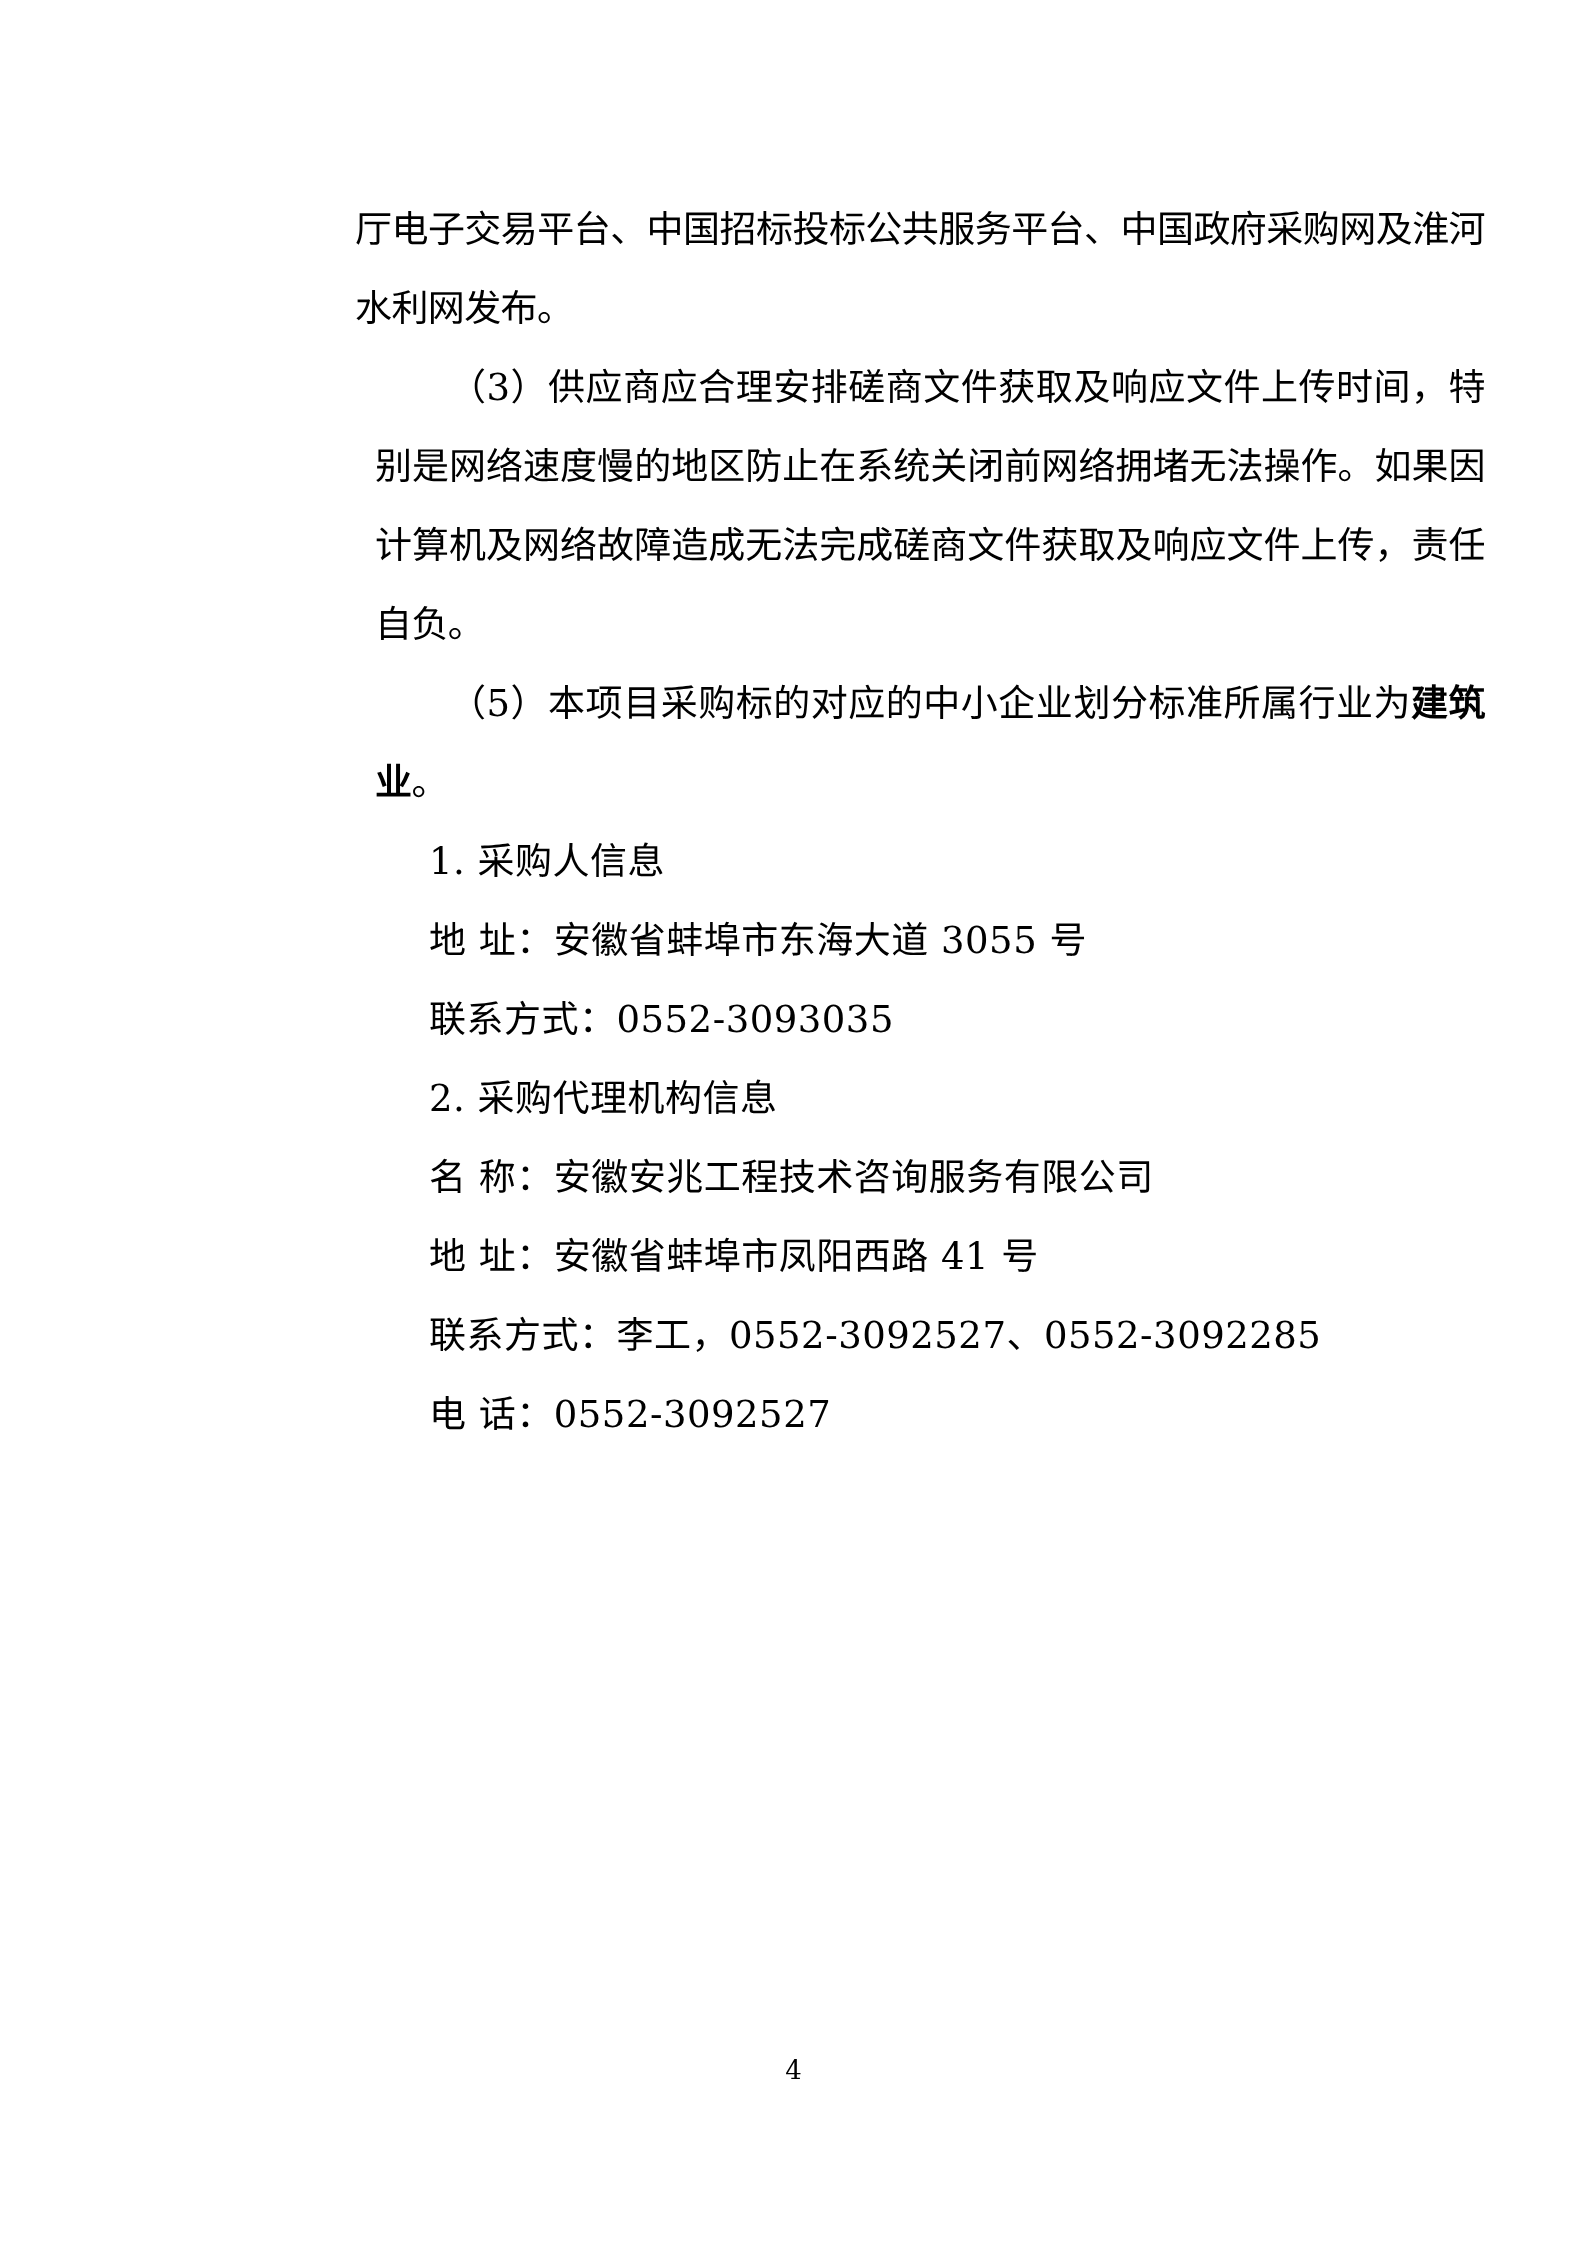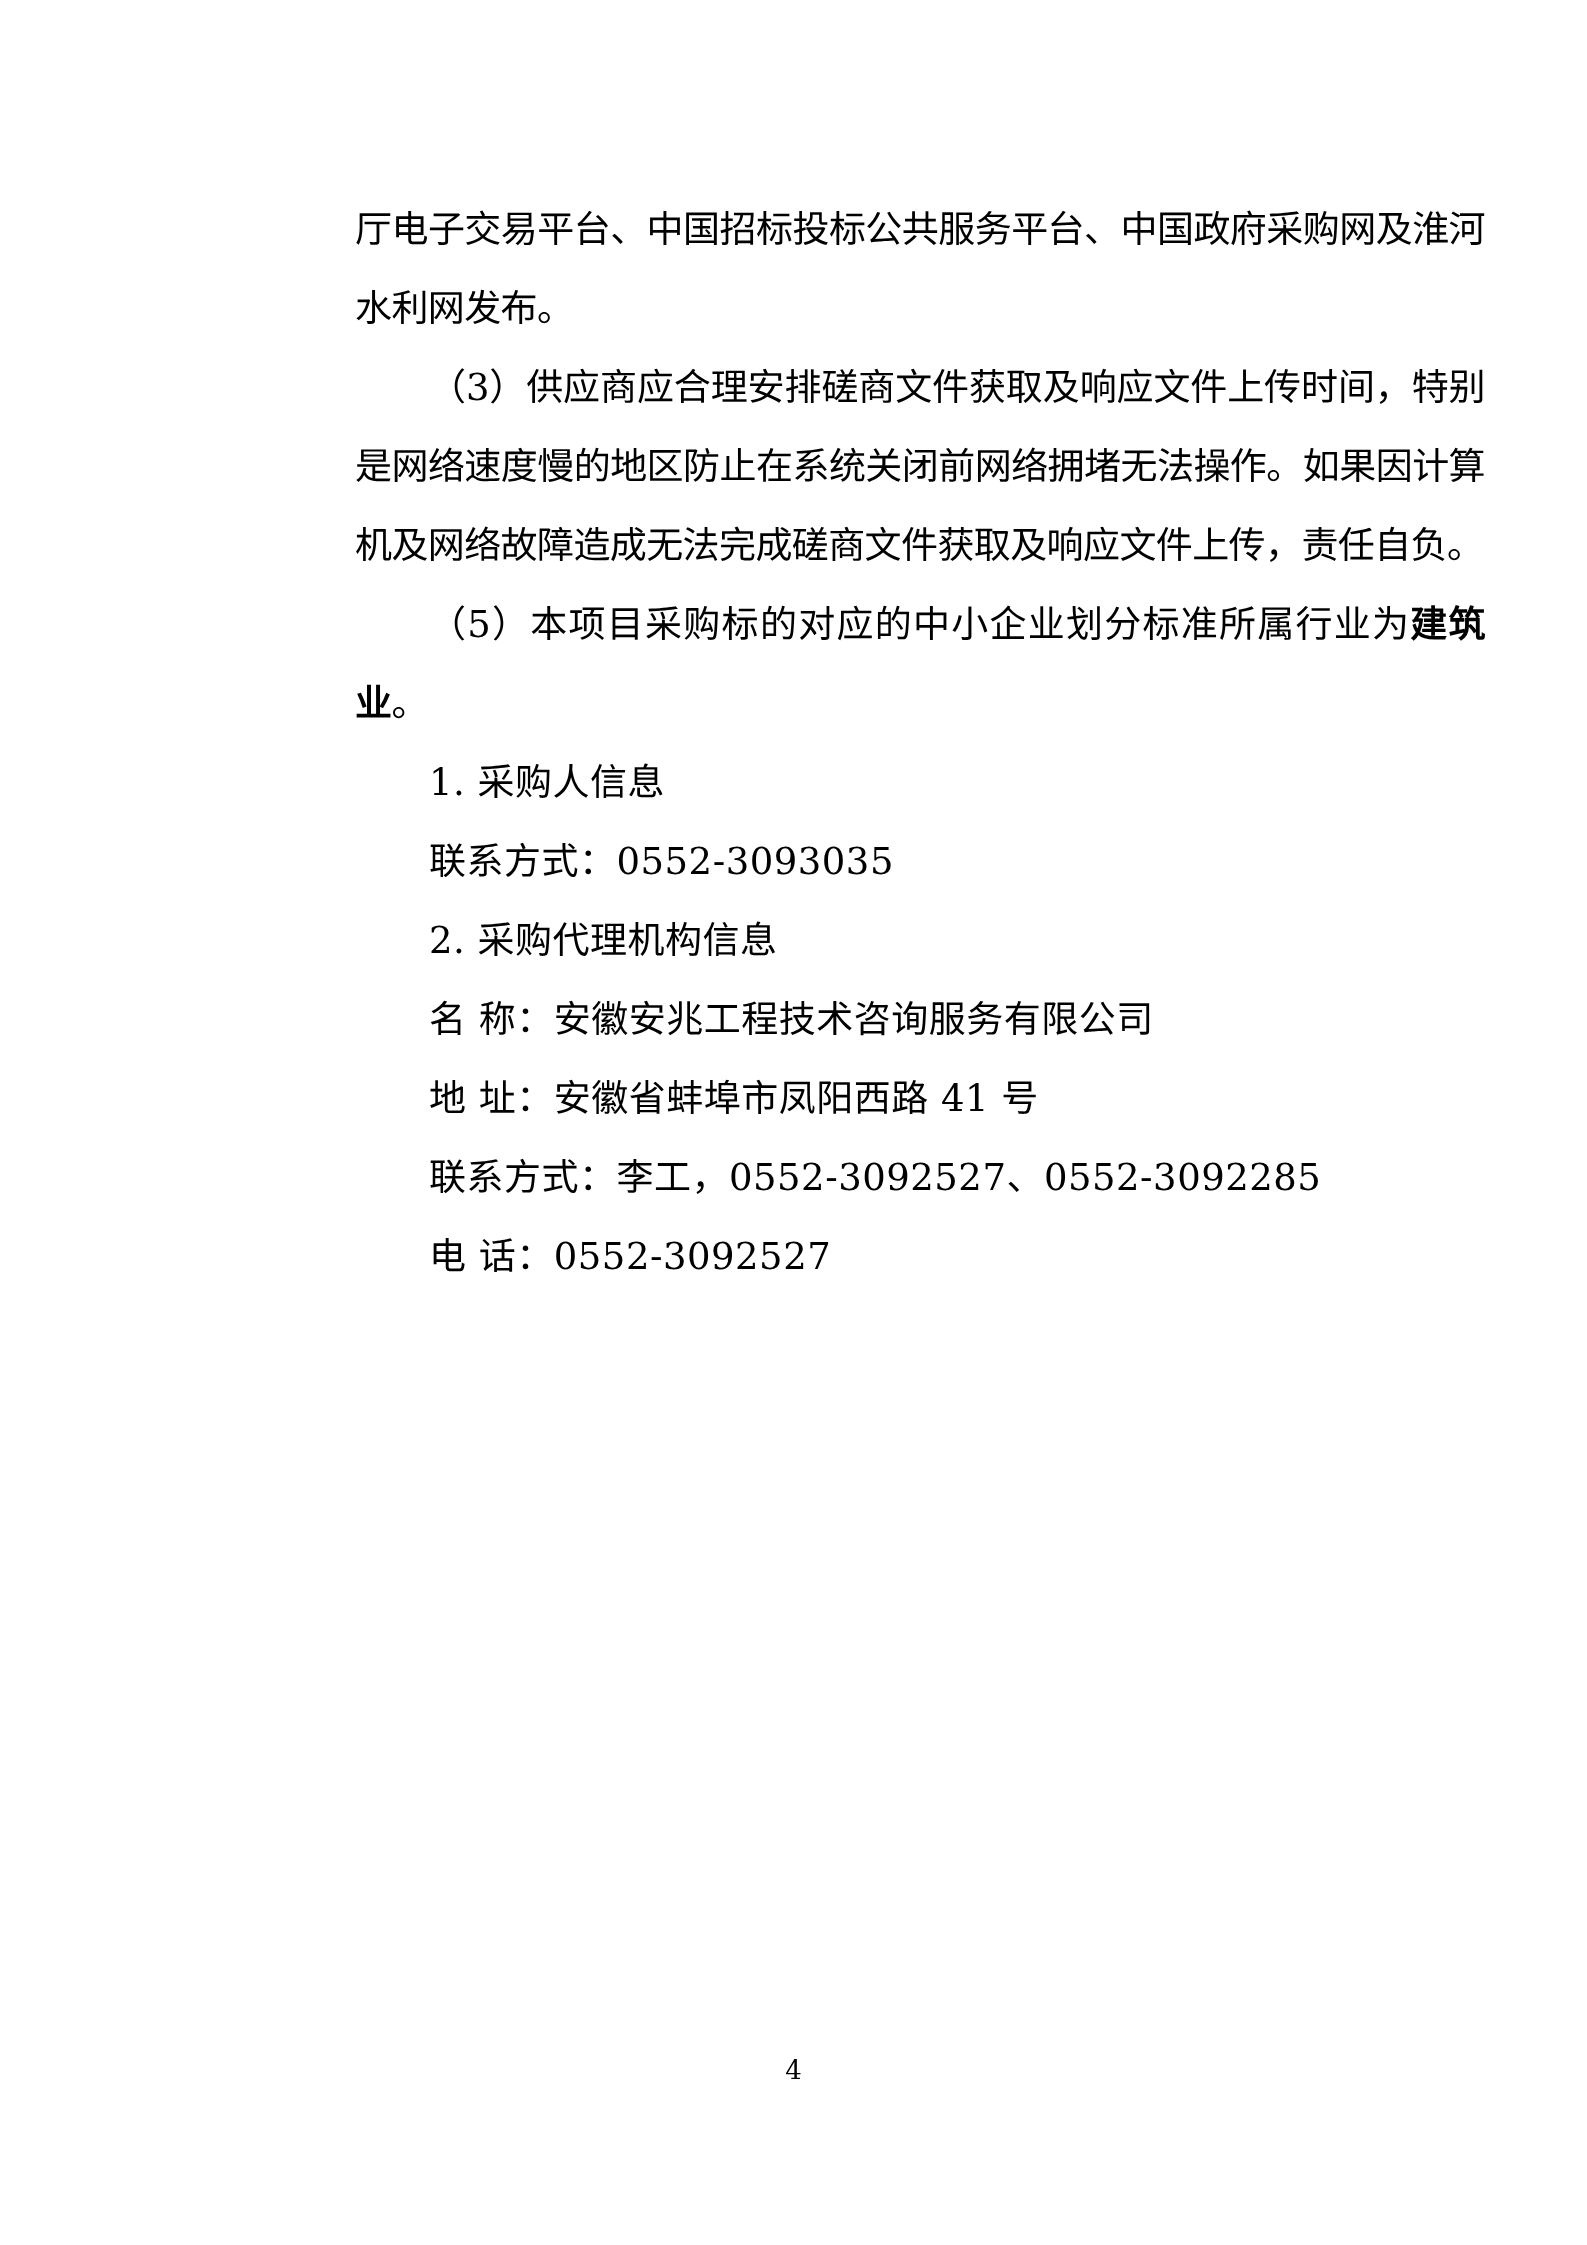--- a/index.html
+++ b/index.html
@@ -26,20 +26,21 @@
   .para {
     font-size: 37px;
     line-height: 79px;
     letter-spacing: 0.5px;
     text-align: justify;
     text-justify: inter-ideograph;
     margin: 0;
   }
   .indent {
     text-indent: 74px;
+    margin-left: 20px;
   }
   .tight {
     letter-spacing: -0.6px;
   }
   .heading {
     font-size: 37px;
     line-height: 79px;
     font-weight: bold;
     margin: 0;
     letter-spacing: 0.5px;
@@ -75,20 +76,21 @@
 
     <p class="para indent tight">（3）供应商应合理安排磋商文件获取及响应文件上传时间，特别是网络速度慢的地区防止在系统关闭前网络拥堵无法操作。如果因计算机及网络故障造成无法完成磋商文件获取及响应文件上传，责任自负。</p>
 
 
     <p class="para indent tight"><span>（5）本项目采购标的对应的中小企业划分标准所属行业为</span><span class="bold-inline">建筑业</span><span>。</span></p>
 
 
     <p class="list-line">1. 采购人信息</p>
 
 
+    <p class="list-line">地    址：安徽省蚌埠市东海大道 3055 号</p>
 
     <p class="list-line">联系方式：0552-3093035</p>
 
     <p class="list-line">2. 采购代理机构信息</p>
 
     <p class="list-line">名    称：安徽安兆工程技术咨询服务有限公司</p>
 
     <p class="list-line">地    址：安徽省蚌埠市凤阳西路 41 号</p>
 
     <p class="list-line">联系方式：李工，0552-3092527、0552-3092285</p>

